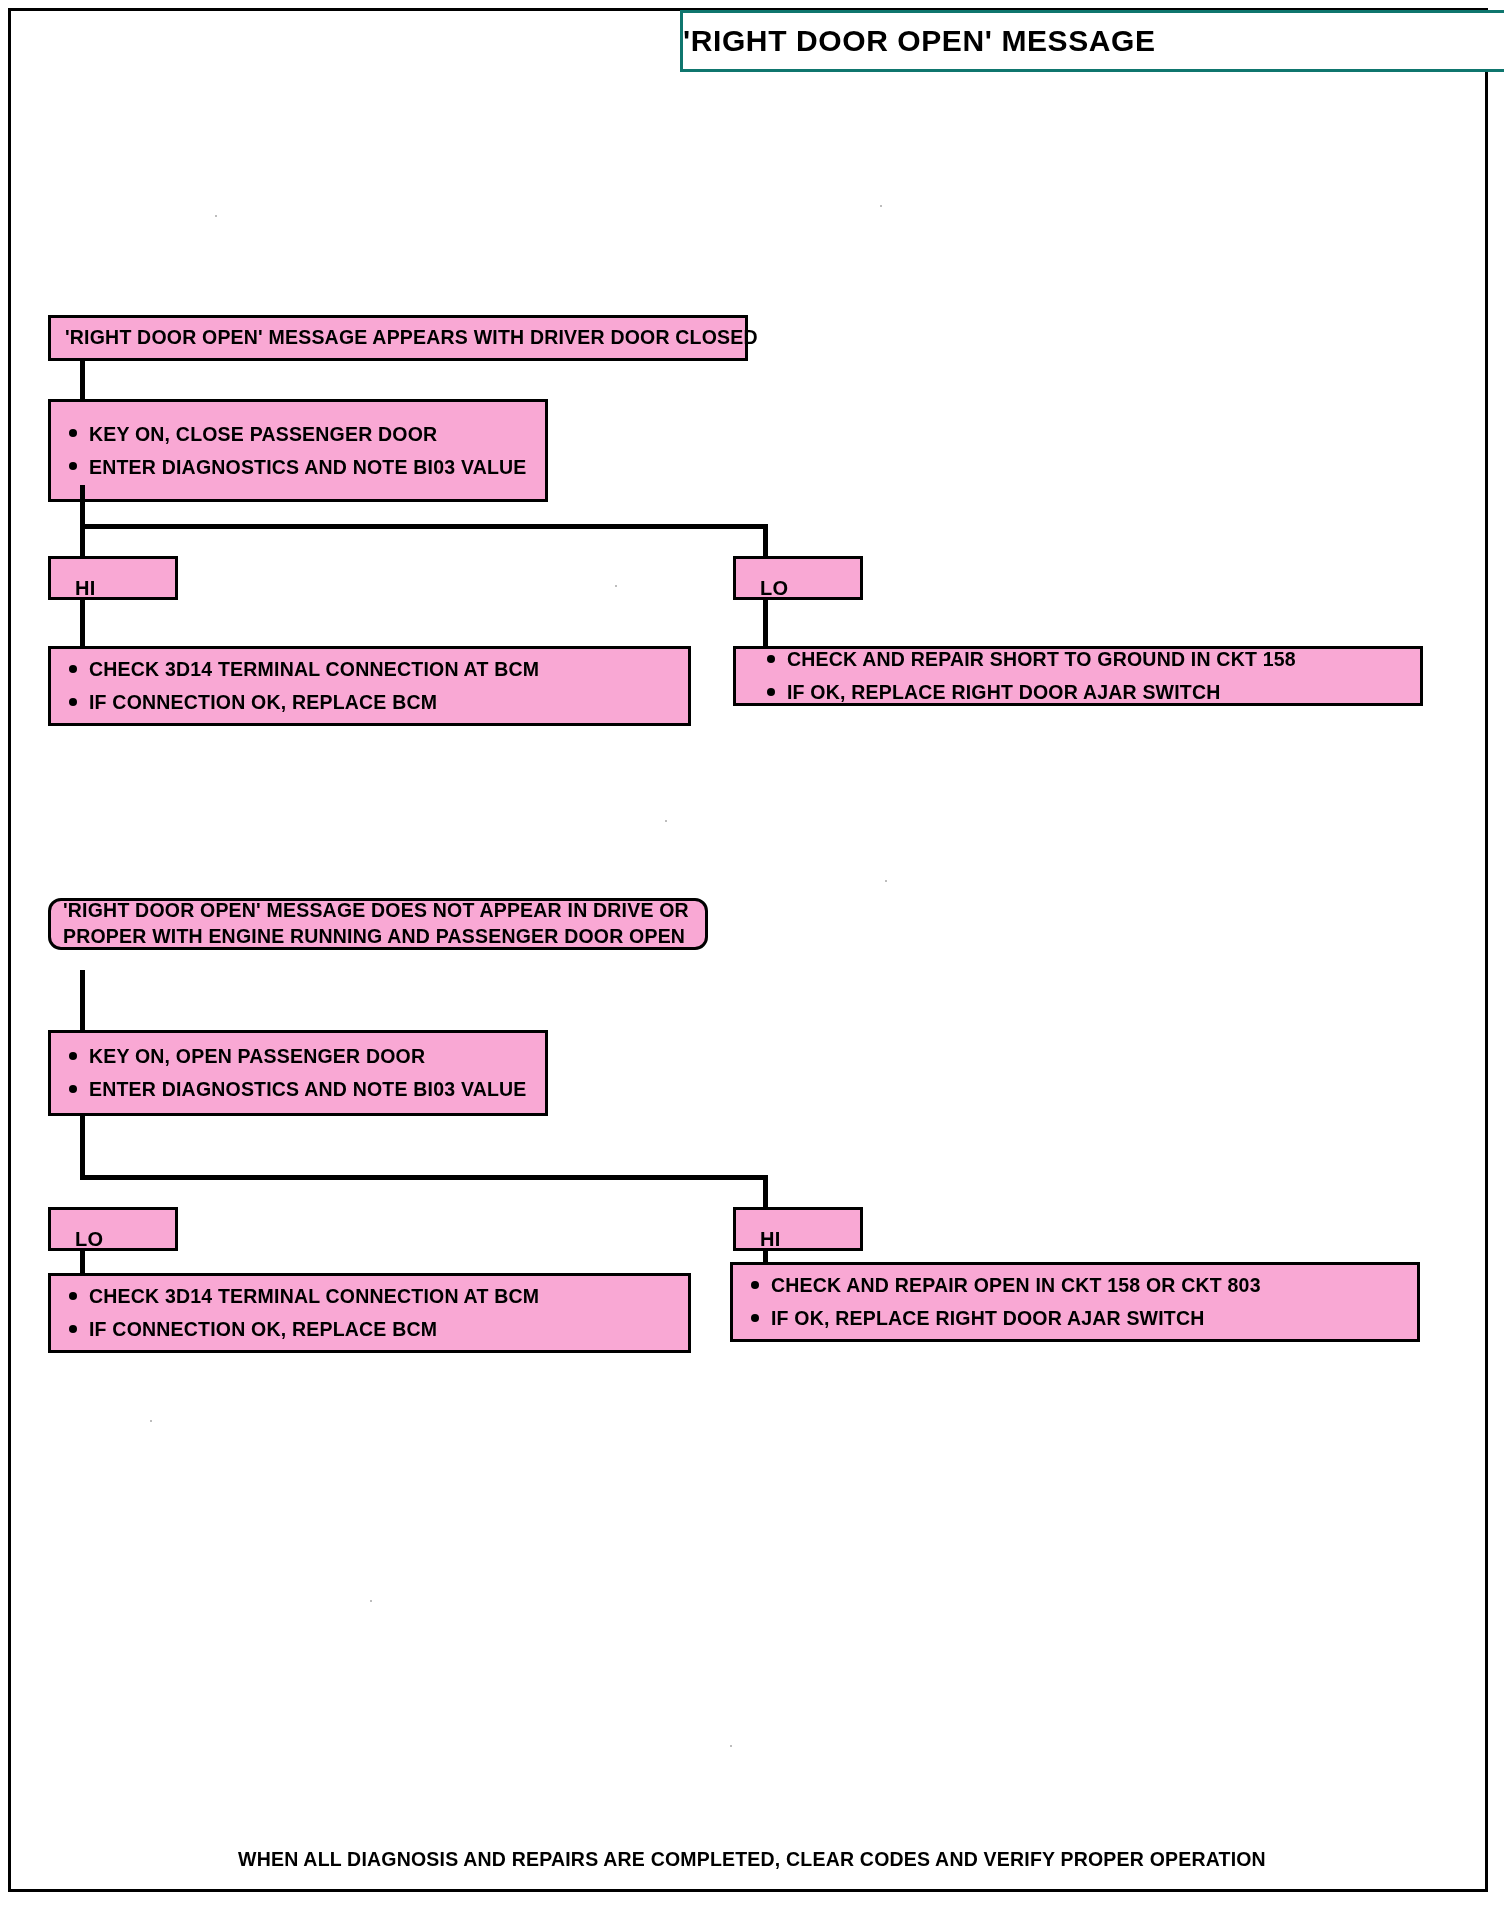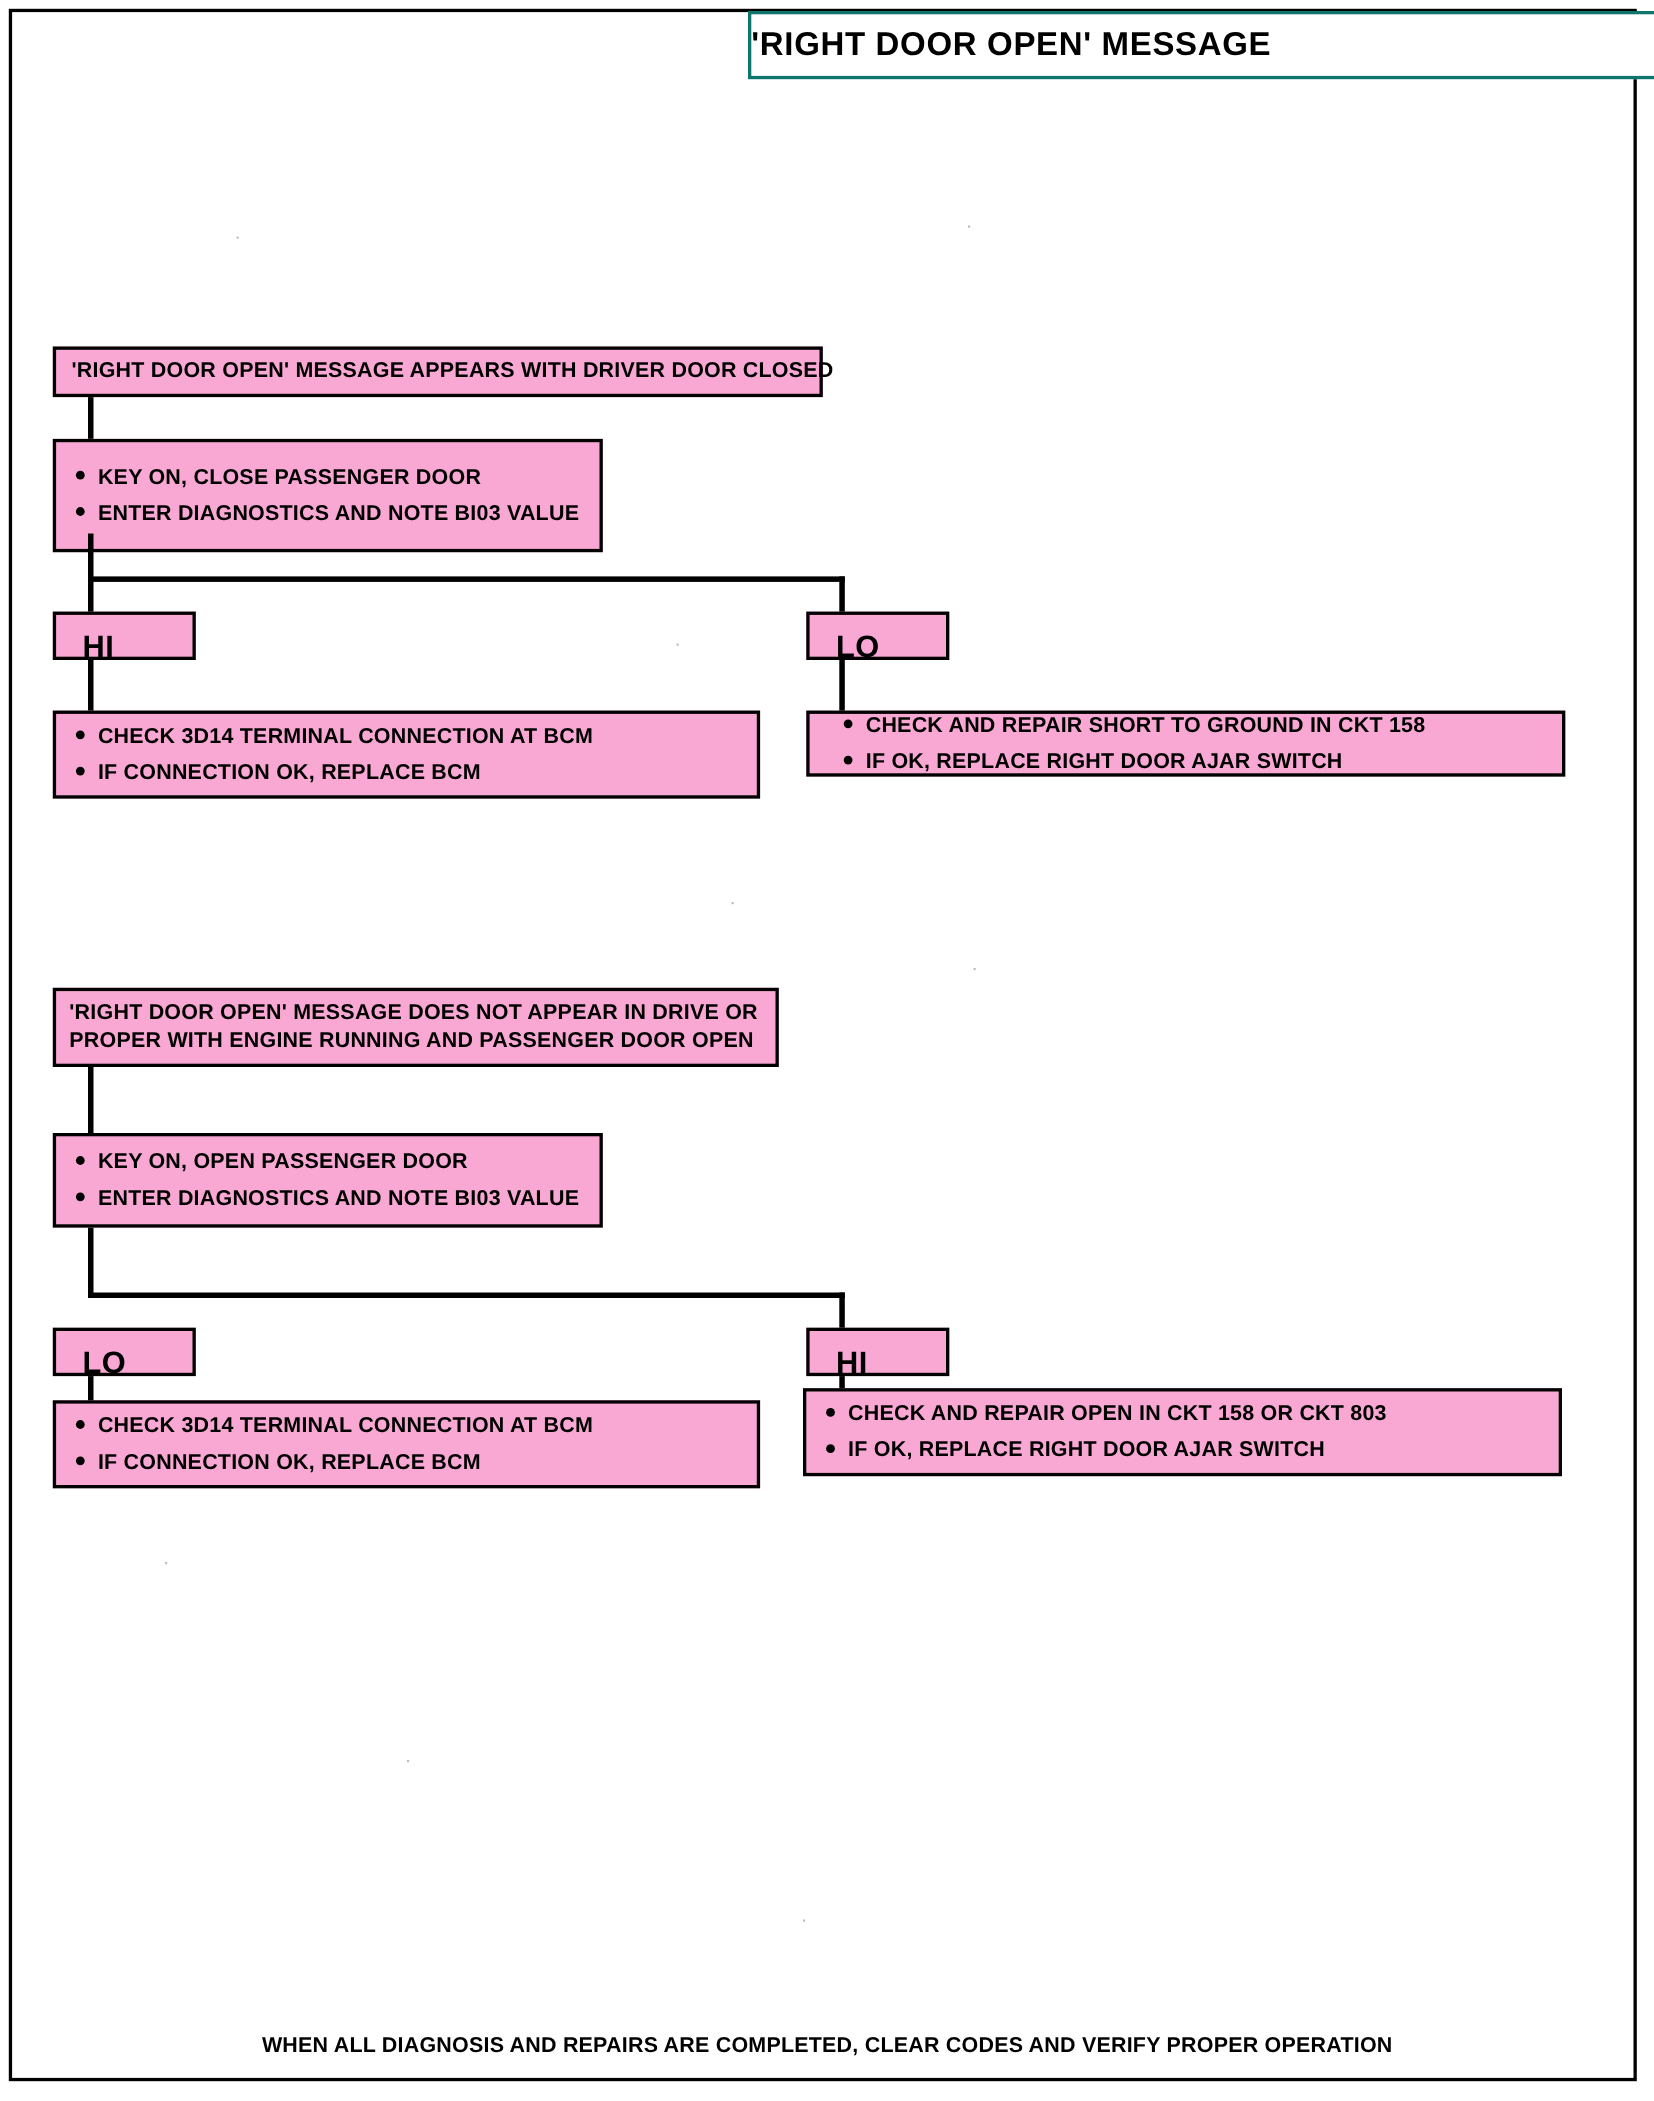--- a/index.html
+++ b/index.html
@@ -113,21 +113,21 @@
     white-space: nowrap;
   }
 
   
   .label-box {
     display: flex;
     align-items: center;
     padding-left: 24px;
   }
   .label-text {
-    font-size: 28px;
+    font-size: 20px;
     font-weight: bold;
     letter-spacing: 0.4px;
     margin-top: 20px;
   }
 
   
   .conn {
     position: absolute;
     background: #000;
   }
@@ -212,21 +212,21 @@
     <div class="bullet-row">
       <span class="bullet-dot"></span>
       <span class="bullet-text">CHECK AND REPAIR SHORT TO GROUND IN CKT 158</span>
     </div>
     <div class="bullet-row">
       <span class="bullet-dot"></span>
       <span class="bullet-text">IF OK, REPLACE RIGHT DOOR AJAR SWITCH</span>
     </div>
   </div>
 
-  <div class="fbox hdr-box two-line" style="left:48px; top:898px; width:660px; height:72px;">
+  <div class="fbox hdr-box two-line" style="left:48px; top:898px; width:660px; height:52px;border-radius:13px;">
     <div>
       <div class="hdr-text">'RIGHT DOOR OPEN' MESSAGE DOES NOT APPEAR IN DRIVE OR</div>
       <div class="hdr-text">PROPER WITH ENGINE RUNNING AND PASSENGER DOOR OPEN</div>
     </div>
   </div>
 
   <div class="conn v" style="left:80px; top:970px; height:75px;"></div>
 
   <div class="fbox bullet-box" style="left:48px; top:1030px; width:500px; height:86px;">
     <div class="bullet-row">

